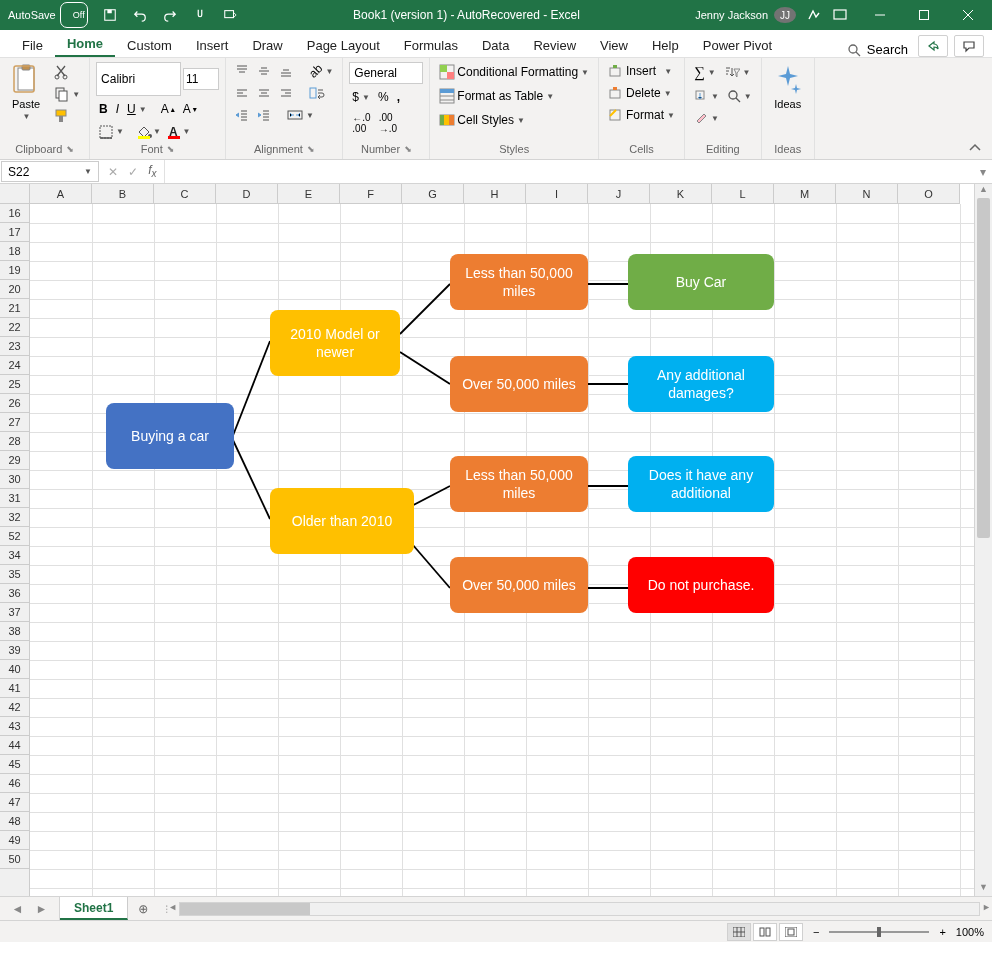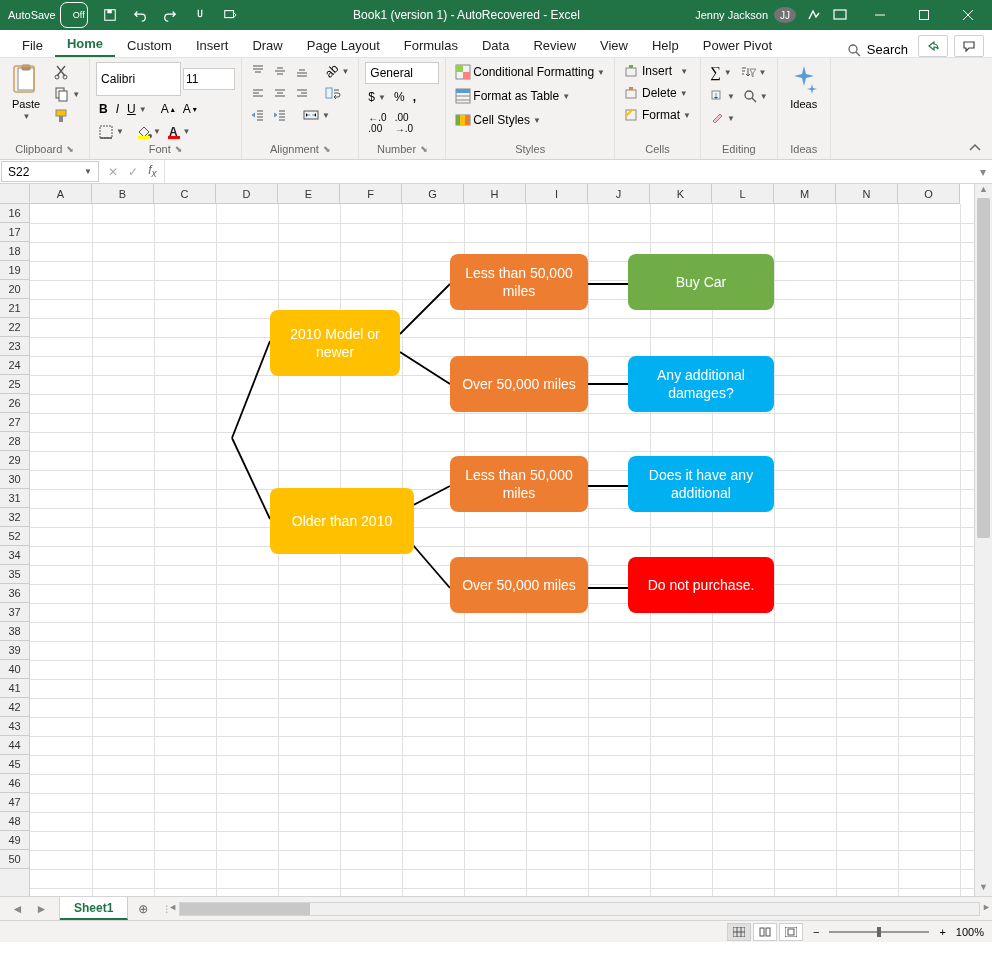--- a/index.html
+++ b/index.html
@@ -28,21 +28,21 @@
 .group { border-right: 1px solid #e1e1e1; padding: 2px 6px; display: flex; flex-direction: column; }
 .group-content { flex: 1; display: flex; gap: 4px; align-items: flex-start; padding-top: 2px; }
 .group-label { font-size: 11px; text-align: center; color: #666; padding: 2px 0; display: flex; justify-content: center; align-items: center; gap: 4px; }
 .launcher { font-size: 9px; color: #888; }
 .vstack { display: flex; flex-direction: column; gap: 2px; }
 .hstack { display: flex; gap: 2px; align-items: center; }
 .btn { padding: 2px 3px; display: flex; align-items: center; gap: 2px; font-size: 12px; cursor: pointer; border-radius: 2px; }
 .ico { width: 16px; height: 16px; display: inline-flex; align-items: center; justify-content: center; }
 .big-btn { display: flex; flex-direction: column; align-items: center; padding: 2px 6px; gap: 2px; font-size: 11px; }
 .font-sel { width: 85px; height: 22px; border: 1px solid #ccc; background: #fff; font-size: 12px; padding: 16px 4px; }
-.size-sel { width: 52px; height: 22px; border: 1px solid #ccc; background: #fff; font-size: 12px; padding: 0 2px; }
+.size-sel { width: 36px; height: 22px; border: 1px solid #ccc; background: #fff; font-size: 12px; padding: 0 2px; }
 .num-sel { width: 74px; height: 22px; border: 1px solid #ccc; background: #fff; font-size: 12px; padding: 0 4px; }
 .dd { font-size: 8px; color: #555; margin-left: 1px; }
 .collapse-btn { margin-left: auto; padding: 4px 10px; display: flex; align-items: flex-end; }
 
 .formula-bar { height: 24px; display: flex; align-items: stretch; border-bottom: 1px solid #d4d4d4; background: #fff; }
 .name-box { width: 98px; border: 1px solid #ccc; margin: 1px; display: flex; align-items: center; padding: 0 6px; font-size: 12px; }
 .name-box .dd { margin-left: auto; }
 .fb-btns { display: flex; align-items: center; gap: 10px; padding: 0 8px; border-right: 1px solid #e1e1e1; color: #aaa; }
 .fb-input { flex: 1; padding: 0 6px; display: flex; align-items: center; }
 
@@ -695,20 +695,21 @@
           <line x1="370" y1="130" x2="420" y2="80"></line>
           <line x1="370" y1="148" x2="420" y2="180"></line>
           <line x1="370" y1="308" x2="420" y2="282"></line>
           <line x1="370" y1="326" x2="420" y2="384"></line>
           <line x1="557" y1="80" x2="598" y2="80"></line>
           <line x1="557" y1="180" x2="598" y2="180"></line>
           <line x1="557" y1="282" x2="598" y2="282"></line>
           <line x1="557" y1="384" x2="598" y2="384"></line>
         </svg>
 
+        <div class="shape s-blue" style="left:76px;top:199px;width:128px;height:66px">Buying a car</div>
         <div class="shape s-yellow" style="left:240px;top:106px;width:130px;height:66px">2010 Model or newer</div>
         <div class="shape s-yellow" style="left:240px;top:284px;width:144px;height:66px">Older than 2010</div>
         <div class="shape s-orange" style="left:420px;top:50px;width:138px;height:56px">Less than 50,000 miles</div>
         <div class="shape s-orange" style="left:420px;top:152px;width:138px;height:56px">Over 50,000 miles</div>
         <div class="shape s-orange" style="left:420px;top:252px;width:138px;height:56px">Less than 50,000 miles</div>
         <div class="shape s-orange" style="left:420px;top:353px;width:138px;height:56px">Over 50,000 miles</div>
         <div class="shape s-green" style="left:598px;top:50px;width:146px;height:56px">Buy Car</div>
         <div class="shape s-sky" style="left:598px;top:152px;width:146px;height:56px">Any additional damages?</div>
         <div class="shape s-sky" style="left:598px;top:252px;width:146px;height:56px">Does it have any additional</div>
         <div class="shape s-red" style="left:598px;top:353px;width:146px;height:56px">Do not purchase.</div>

